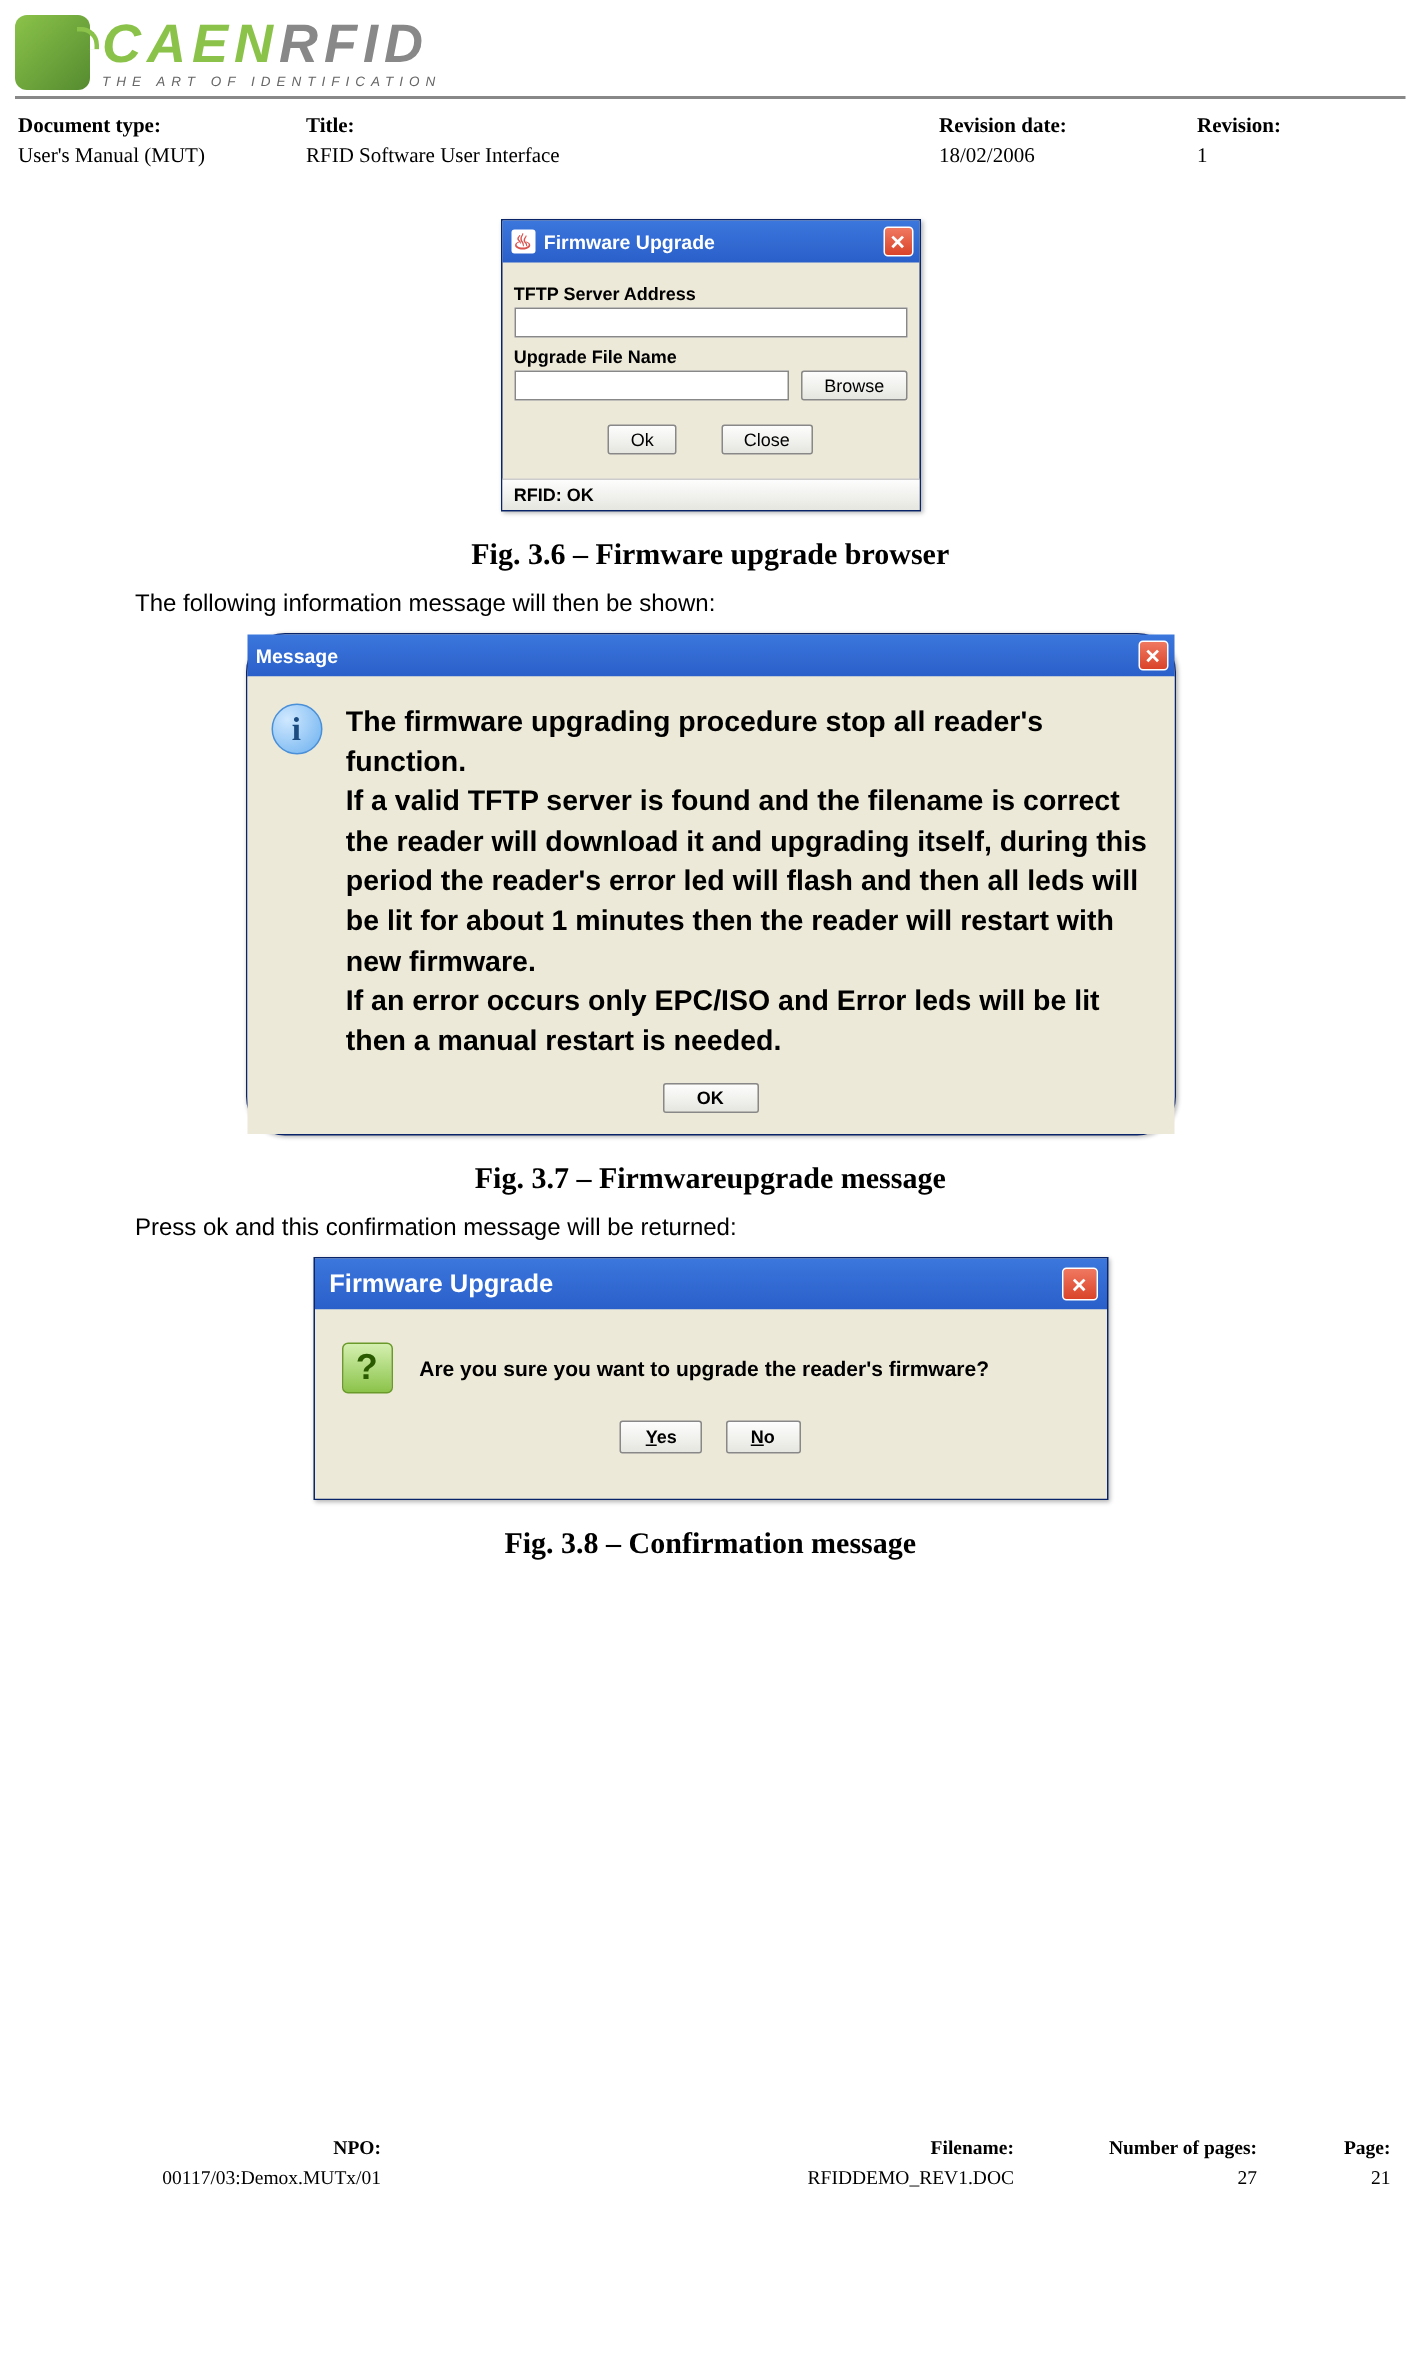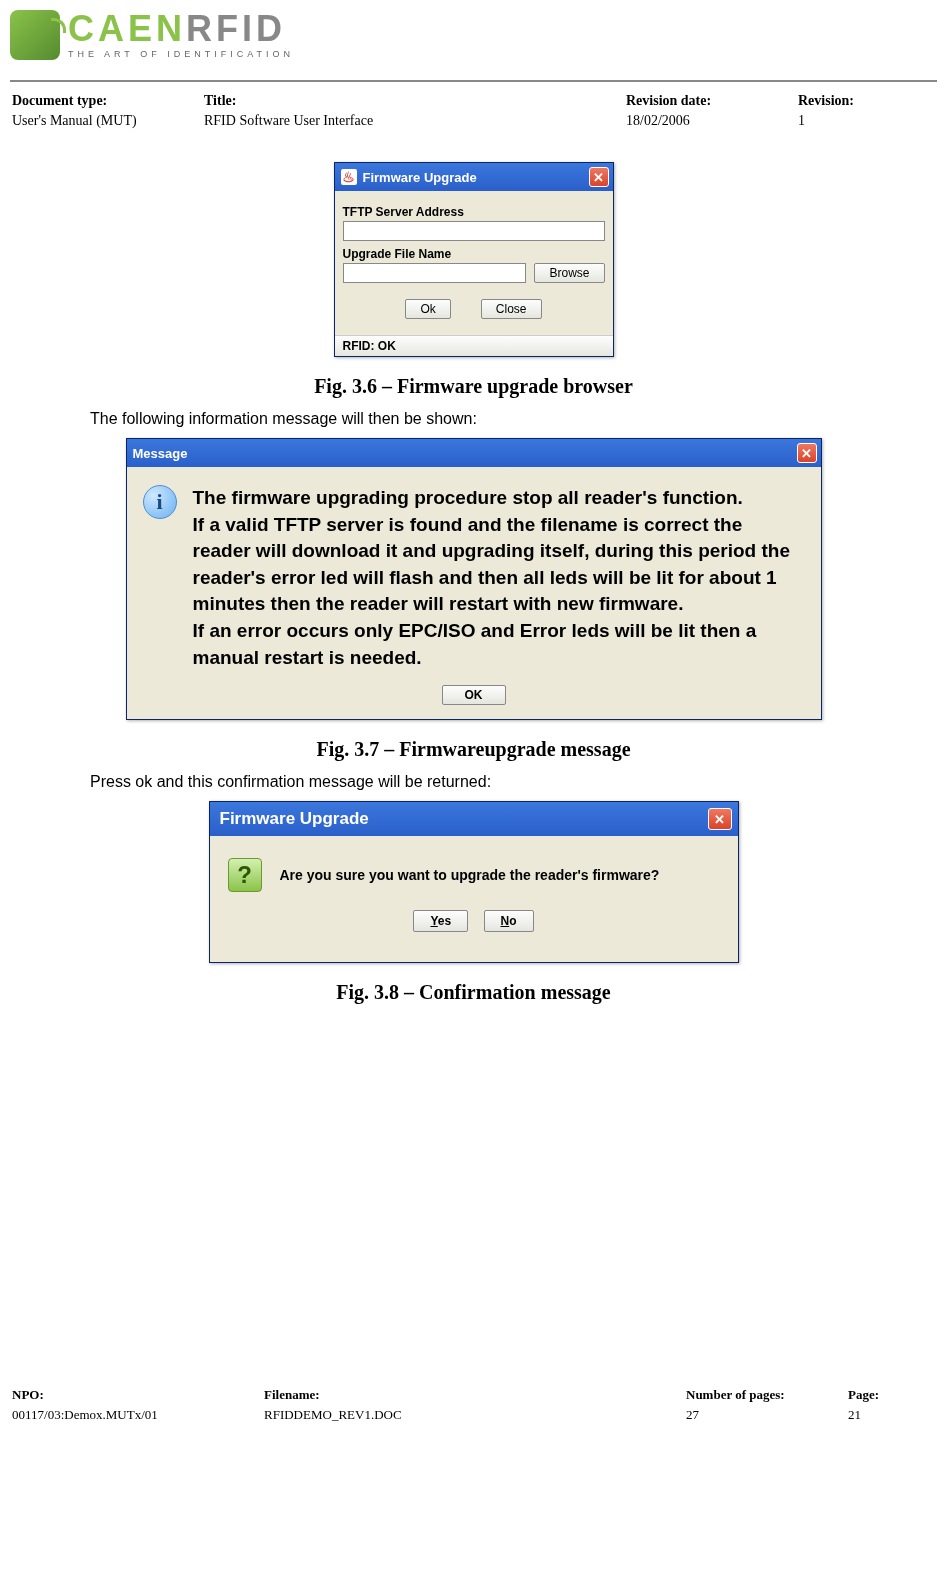--- a/index.html
+++ b/index.html
@@ -1,18 +1,18 @@
 <!DOCTYPE html>
 <html><head>
   <meta charset="utf-8">
   <style>
     * { box-sizing: border-box; margin: 0; padding: 0; }
     body { font-family: "Times New Roman", serif; background: white; width: 947px; margin: 0 auto; padding: 10px 10px 20px 10px; }
     
-    .logo-row { display: flex; align-items: center; gap: 8px; border-bottom: 2px solid #888; padding-bottom: 20px; margin-bottom: 8px; }
+    .logo-row { display: flex; align-items: center; gap: 8px; border-bottom: 2px solid #888; padding-bottom: 4px; margin-bottom: 8px; font-style: italic; }
     .logo-r { width: 50px; height: 50px; background: linear-gradient(135deg, #8bc34a, #558b2f); border-radius: 8px; position: relative; }
     .logo-r::after { content: ""; position: absolute; right: -6px; top: 8px; width: 12px; height: 12px; border: 3px solid #8bc34a; border-left: none; border-bottom: none; border-radius: 0 12px 0 0; }
     .logo-text { font-family: Arial, sans-serif; }
     .logo-main { font-size: 36px; font-weight: bold; letter-spacing: 4px; color: #8bc34a; line-height: 1; }
     .logo-main .rfid { color: #888; }
     .logo-sub { font-size: 9px; letter-spacing: 4px; color: #666; margin-top: 2px; }
     
     .header-table { width: 100%; font-size: 14px; margin-bottom: 30px; }
     .header-table td { vertical-align: top; padding: 1px 8px 1px 0; }
     .header-table .lbl { font-weight: bold; }
@@ -31,37 +31,37 @@
     .dlg-body { padding: 8px; }
     .fld-lbl { font-weight: bold; font-size: 12px; margin: 6px 0 2px 0; }
     .fld-input { width: 100%; height: 20px; border: 1px solid #888; background: white; padding: 0 4px; }
     .input-row { display: flex; gap: 8px; }
     .input-row .fld-input { flex: 1; }
     .btn { background: linear-gradient(to bottom, #fdfdfd, #e6e6e0); border: 1px solid #888; padding: 2px 14px; font-size: 12px; cursor: pointer; border-radius: 2px; }
     .btn-row { display: flex; justify-content: center; gap: 30px; margin: 16px 0 8px 0; }
     .dlg-status { background: linear-gradient(to bottom, #fdfdfd, #e6e6e0); border-top: 1px solid #ccc; padding: 3px 8px; font-size: 12px; font-weight: bold; }
     
     
-    .dlg2 { width: 696px; }
+    .dlg2 { width: 620px; border-radius: 26px; }
     .msg-body { display: flex; padding: 18px 16px 8px 16px; gap: 16px; align-items: flex-start; background: #ece9d8; }
     .info-icon { width: 34px; height: 34px; border-radius: 50%; background: radial-gradient(circle at 30% 30%, #cfe8ff, #6bb0ef); border: 1px solid #4a90d9; display: flex; align-items: center; justify-content: center; color: #1a4a80; font-size: 22px; font-weight: bold; font-family: Georgia, serif; flex-shrink: 0; }
     .msg-text { font-weight: bold; font-size: 19px; line-height: 1.4; }
     .msg-ok-row { text-align: center; padding: 6px 0 14px 0; background: #ece9d8; }
     .btn-ok { padding: 2px 22px; font-weight: bold; }
     
     
     .dlg3 { width: 530px; }
     .conf-body { display: flex; padding: 22px 18px 14px 18px; gap: 18px; align-items: center; background: #ece9d8; }
     .q-icon { width: 34px; height: 34px; background: linear-gradient(to bottom, #d4f0b0, #8bc34a); border: 1px solid #6a9a2a; border-radius: 4px; display: flex; align-items: center; justify-content: center; color: #2a5a00; font-size: 24px; font-weight: bold; flex-shrink: 0; }
     .conf-text { font-weight: bold; font-size: 14px; }
     .conf-btns { text-align: center; padding: 4px 0 30px 0; background: #ece9d8; }
     .conf-btns .btn { margin: 0 6px; padding: 3px 16px; font-weight: bold; }
     .mn { text-decoration: underline; }
     
-    .footer-table { width: 100%; font-size: 13px; margin-top: 380px; }
+    .footer-table { width: 100%; font-size: 13px; margin-top: 380px; text-align: right; }
     .footer-table td { vertical-align: top; padding: 1px 8px 1px 0; }
     .footer-table .lbl { font-weight: bold; }
   </style>
 </head>
 <body>
 
 <div class="logo-row">
   <div class="logo-r"></div>
   <div class="logo-text">
     <div class="logo-main"><span>CAEN</span><span class="rfid">RFID</span></div>

